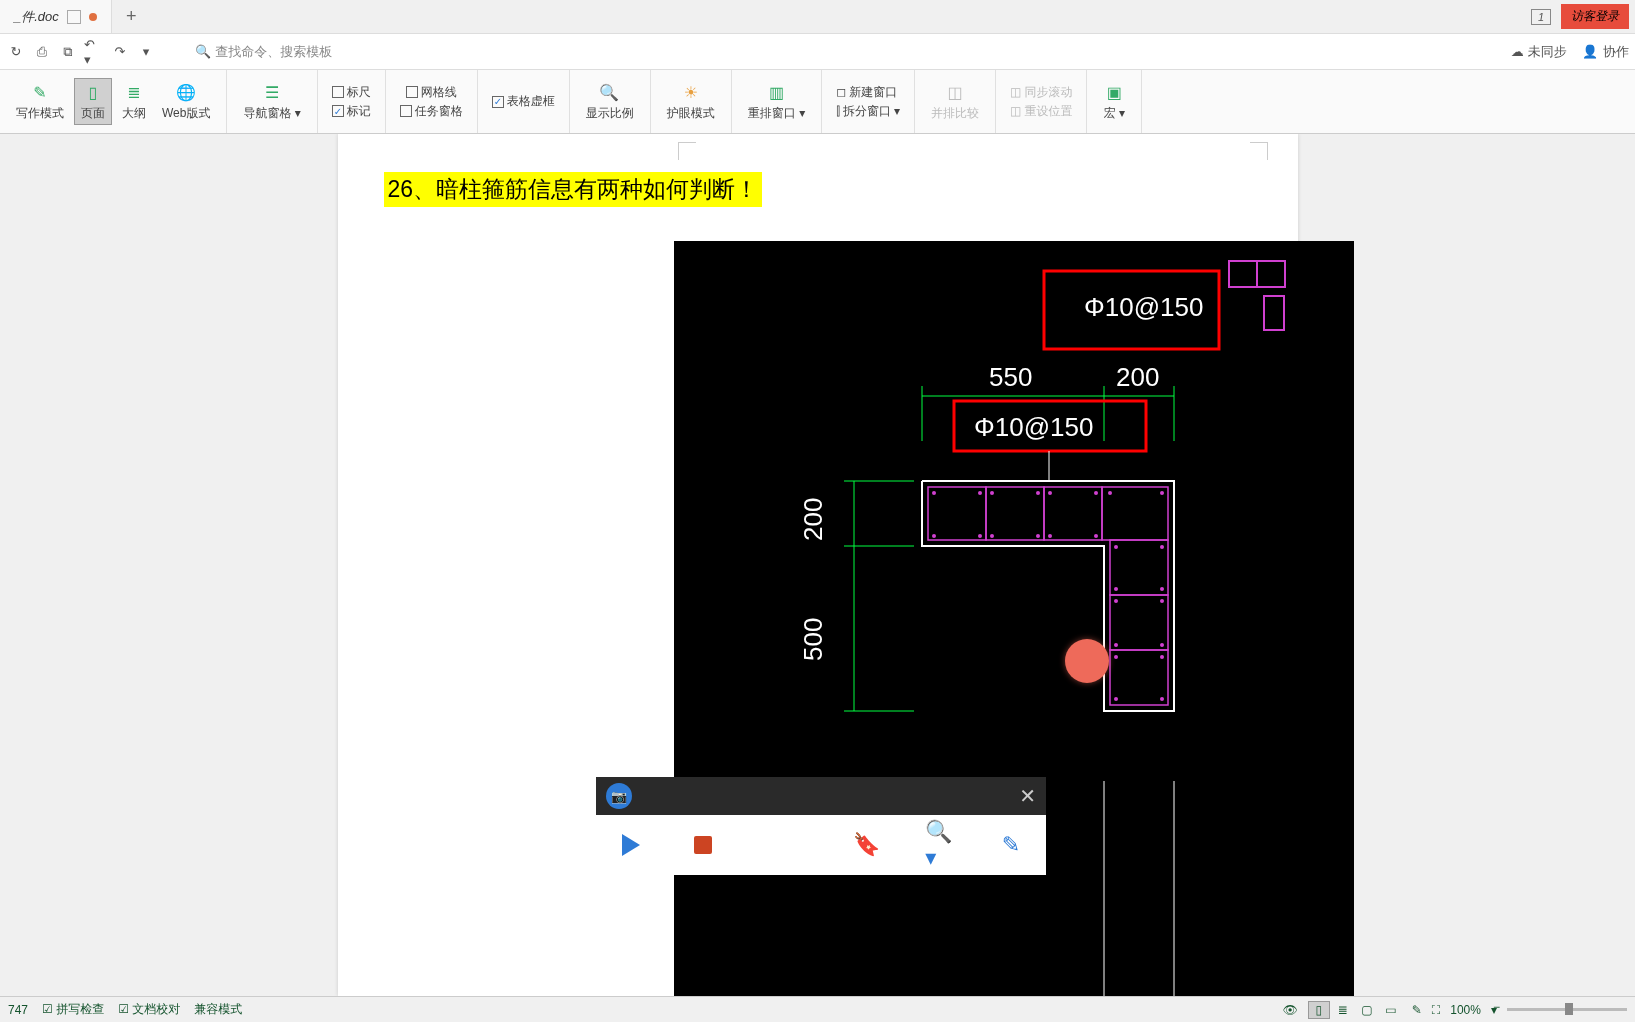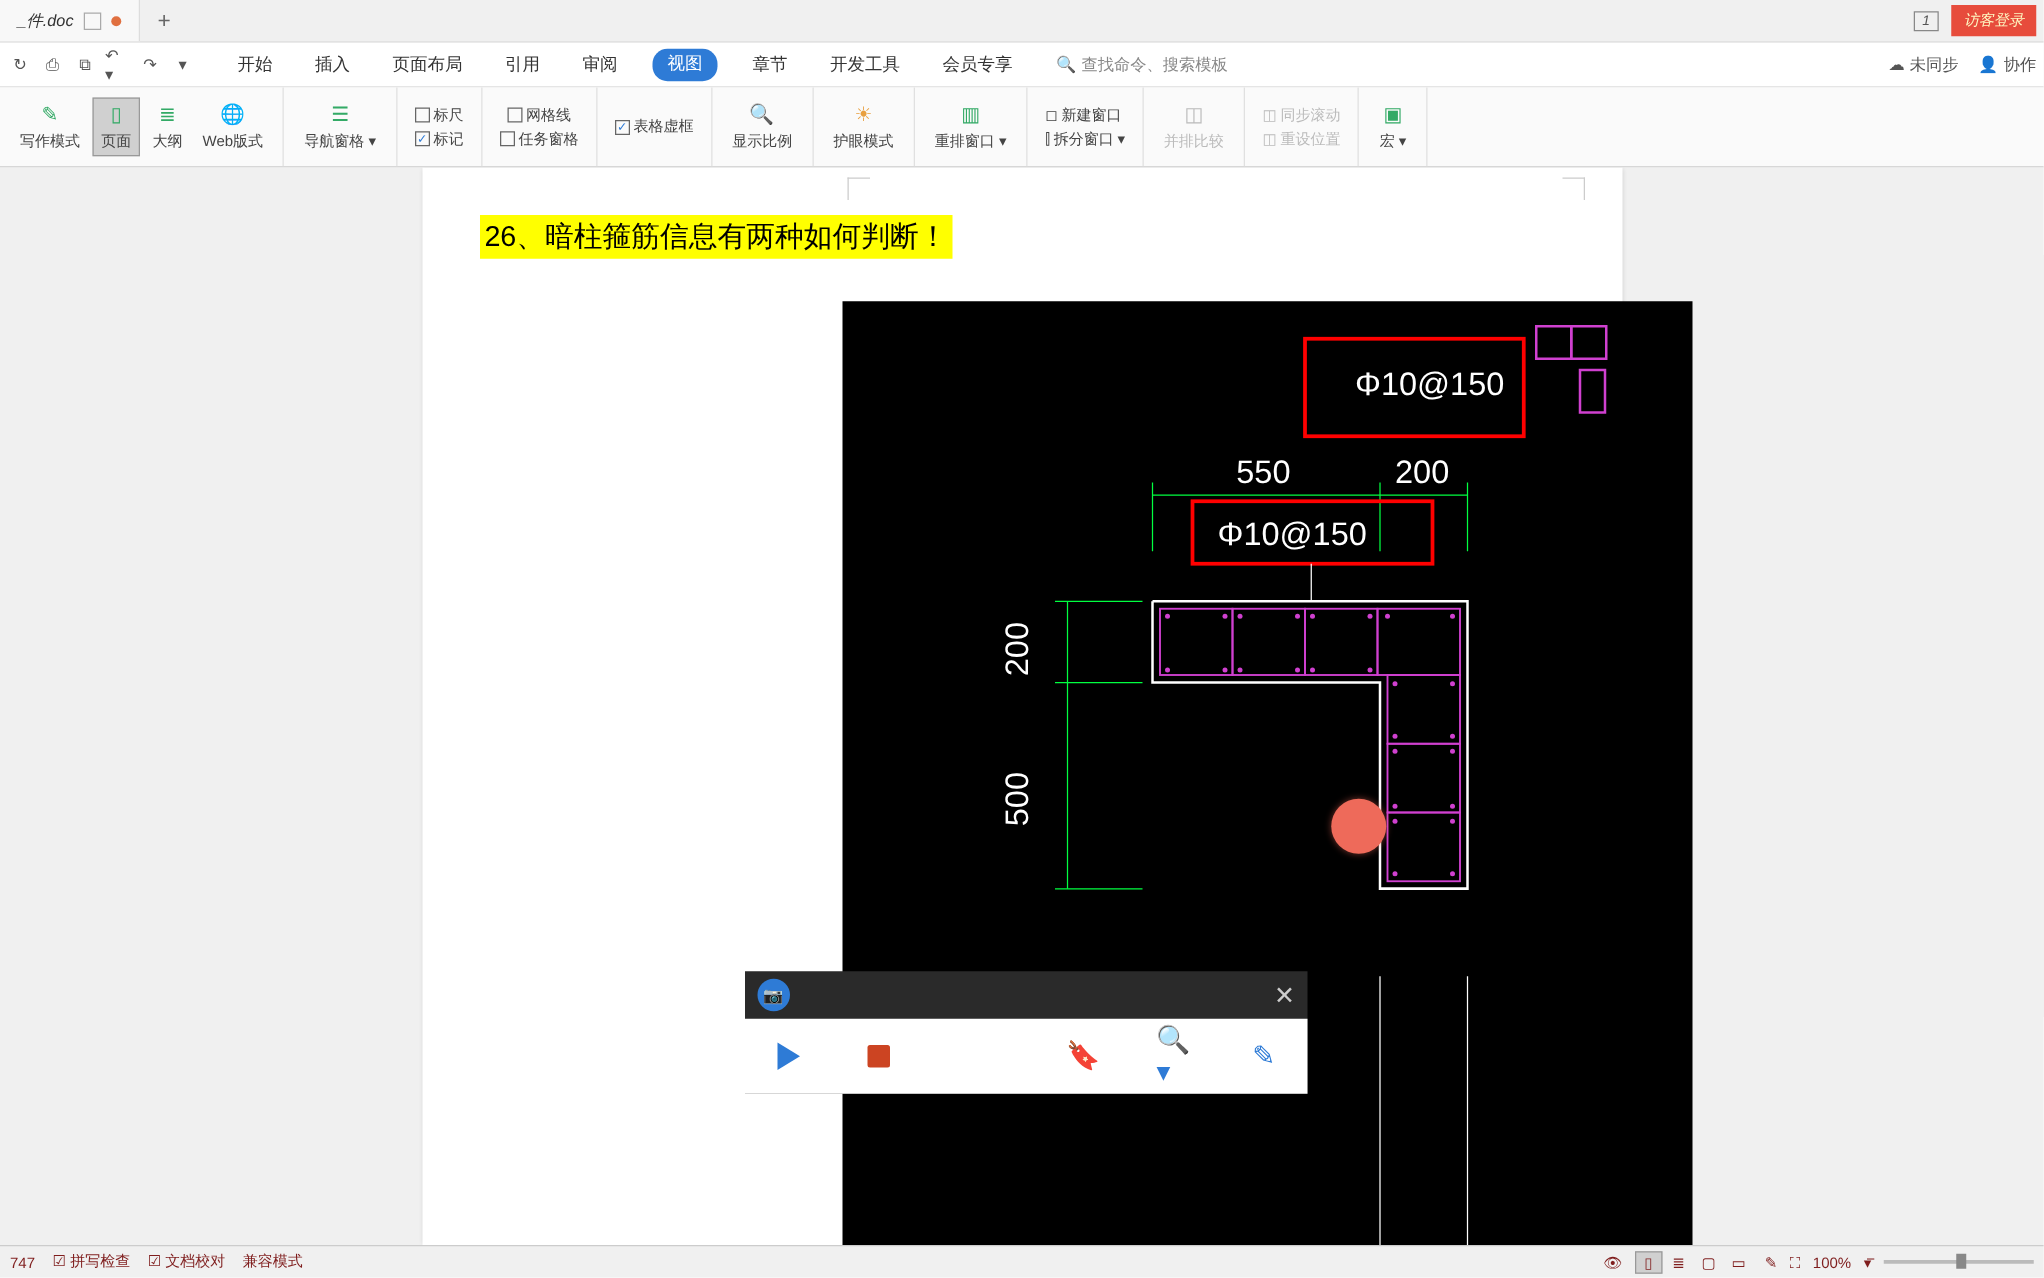--- a/index.html
+++ b/index.html
@@ -6,21 +6,21 @@
 body { background: #fff; width: 1635px; height: 1022px; overflow: hidden; position: relative; }
 
 
 .title-bar { height: 34px; background: #f0f0f0; display: flex; align-items: center; border-bottom: 1px solid #ddd; font-style: italic; }
 .doc-tab { height: 100%; padding: 0 14px; display: flex; align-items: center; gap: 8px; background: #f8f8f8; border-right: 1px solid #ddd; font-size: 13px; color: #333; }
 .tab-icon { width: 14px; height: 14px; display: inline-block; border: 1px solid #aaa; }
 .tab-dot { width: 8px; height: 8px; border-radius: 50%; background: #e07040; }
 .new-tab { padding: 0 14px; color: #666; font-size: 18px; cursor: pointer; }
 .title-right { margin-left: auto; display: flex; align-items: center; gap: 10px; padding-right: 6px; }
 .badge1 { border: 1px solid #888; padding: 1px 6px; font-size: 11px; color: #555; }
-.login-btn { background: #e74c3c; color: #fef9c3; padding: 4px 10px; font-size: 12px; }
+.login-btn { background: #e74c3c; color: #000000; padding: 4px 10px; font-size: 12px; }
 
 
 .menu-row { height: 36px; display: flex; align-items: center; border-bottom: 1px solid #ddd; padding: 0 6px; gap: 4px; }
 .qat { display: flex; gap: 6px; align-items: center; padding-right: 10px; }
 .qat-btn { width: 20px; height: 20px; display: flex; align-items: center; justify-content: center; color: #555; font-size: 13px; }
 .menu-tabs { display: flex; gap: 22px; margin-left: 14px; font-size: 14px; color: #333; }
 .menu-tab { padding: 4px 6px; cursor: pointer; }
 .menu-tab.active { background: #2e7bd6; color: #fff; border-radius: 12px; padding: 3px 12px; }
 .search-box { display: flex; align-items: center; gap: 4px; margin-left: 18px; color: #888; font-size: 13px; border: 1px solid transparent; padding: 3px 6px; }
 .menu-right { margin-left: auto; display: flex; gap: 16px; font-size: 13px; color: #555; align-items: center; }
@@ -57,21 +57,21 @@
 .recorder-head { height: 38px; display: flex; align-items: center; padding: 0 10px; }
 .rec-cam { width: 26px; height: 26px; border-radius: 50%; background: #2e7bd6; display: flex; align-items: center; justify-content: center; color: #fff; font-size: 13px; }
 .rec-close { margin-left: auto; color: #ccc; font-size: 20px; cursor: pointer; }
 .recorder-body { flex: 1; background: #fff; display: flex; align-items: center; gap: 46px; padding: 0 22px; }
 .rec-btn { width: 26px; height: 26px; display: flex; align-items: center; justify-content: center; cursor: pointer; }
 .play-tri { width: 0; height: 0; border-left: 18px solid #2e7bd6; border-top: 11px solid transparent; border-bottom: 11px solid transparent; }
 .stop-sq { width: 18px; height: 18px; background: #cc4422; border-radius: 2px; }
 .tool-ico { color: #2e7bd6; font-size: 22px; }
 
 
-.status-bar { position: absolute; left: 0; right: 0; bottom: 0; height: 26px; background: #f0f0f0; border-top: 1px solid #ccc; display: flex; align-items: center; font-size: 12px; color: #7f1d1d; padding: 0 8px; gap: 14px; }
+.status-bar { position: absolute; left: 0; right: 0; bottom: 0; height: 26px; background: #f0f0f0; border-top: 1px solid #ccc; display: flex; align-items: center; font-size: 12px; color: #14532d; padding: 0 8px; gap: 14px; }
 .status-right { margin-left: auto; display: flex; align-items: center; gap: 10px; }
 .view-btns { display: flex; gap: 2px; }
 .vbtn { width: 22px; height: 18px; border: 1px solid transparent; display: flex; align-items: center; justify-content: center; }
 .vbtn.on { background: #d0d0d0; border-color: #999; }
 .zoom-slider { width: 120px; height: 3px; background: #bbb; position: relative; }
 .zoom-thumb { position: absolute; width: 8px; height: 12px; background: #888; top: -5px; left: 58px; }
 </style>
 </head>
 <body>
 
@@ -89,31 +89,20 @@
 </div>
 
 <div class="menu-row">
   <div class="qat">
     <span class="qat-btn">↻</span>
     <span class="qat-btn">⎙</span>
     <span class="qat-btn">⧉</span>
     <span class="qat-btn">↶ ▾</span>
     <span class="qat-btn">↷</span>
     <span class="qat-btn">▾</span>
-  </div>
-  <div class="menu-tabs">
-    <span class="menu-tab">开始</span>
-    <span class="menu-tab">插入</span>
-    <span class="menu-tab">页面布局</span>
-    <span class="menu-tab">引用</span>
-    <span class="menu-tab">审阅</span>
-    <span class="menu-tab active">视图</span>
-    <span class="menu-tab">章节</span>
-    <span class="menu-tab">开发工具</span>
-    <span class="menu-tab">会员专享</span>
   </div>
   <div class="search-box">
     <span>🔍</span>
     <span>查找命令、搜索模板</span>
   </div>
   <div class="menu-right">
     <span class="menu-right-item">
       <span>☁</span>
       <span>未同步</span>
     </span>

